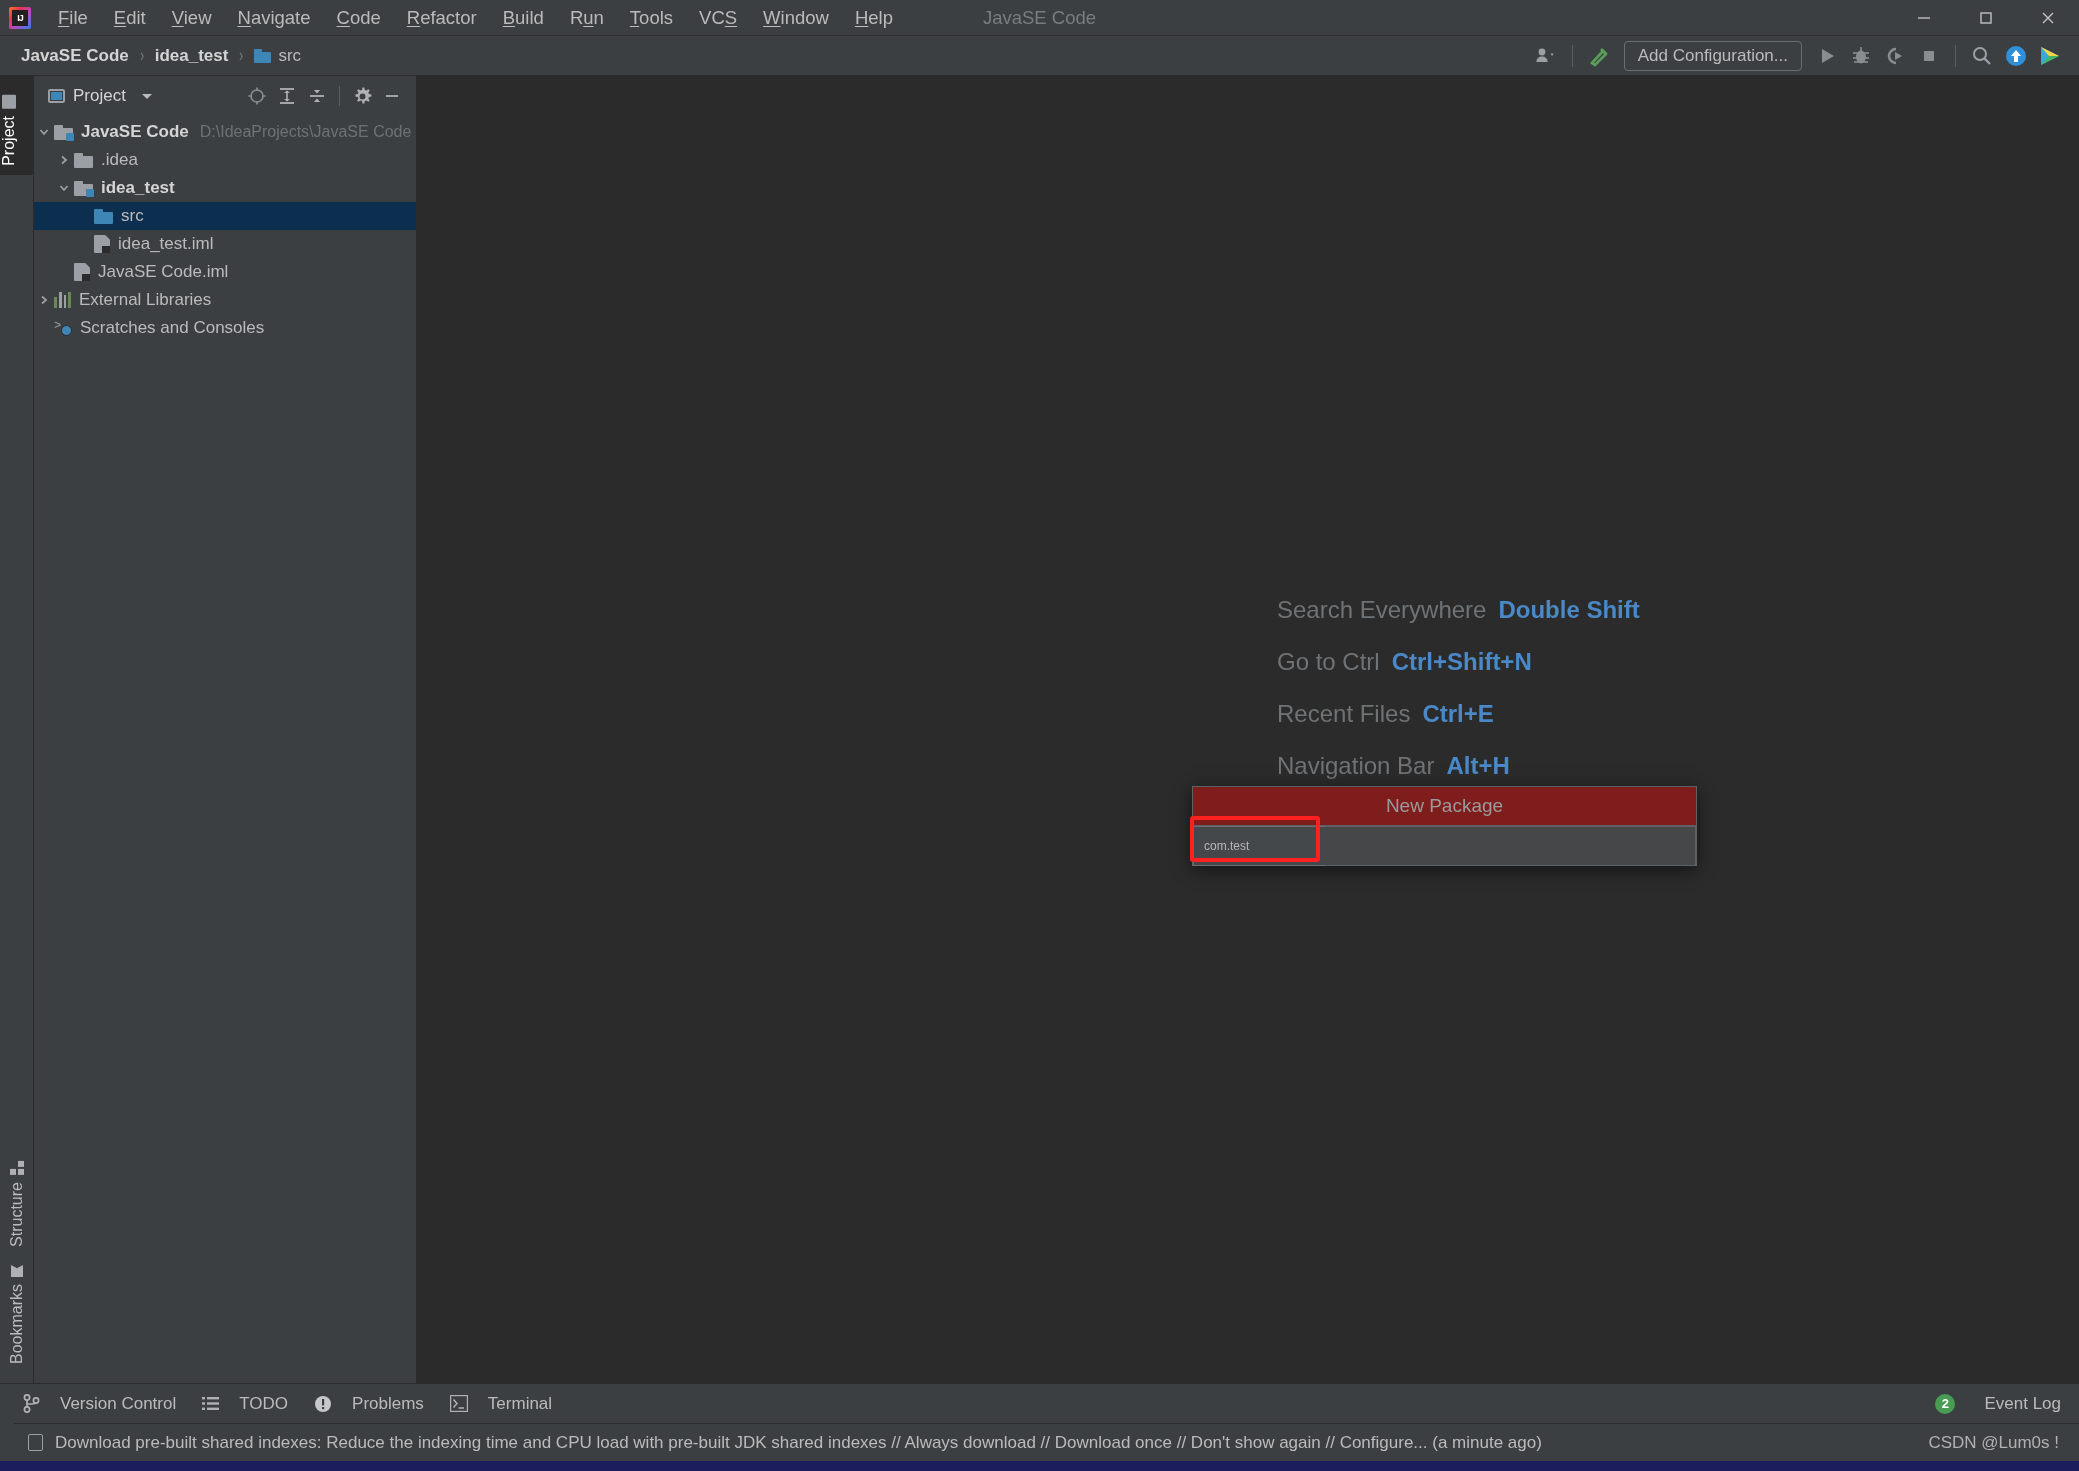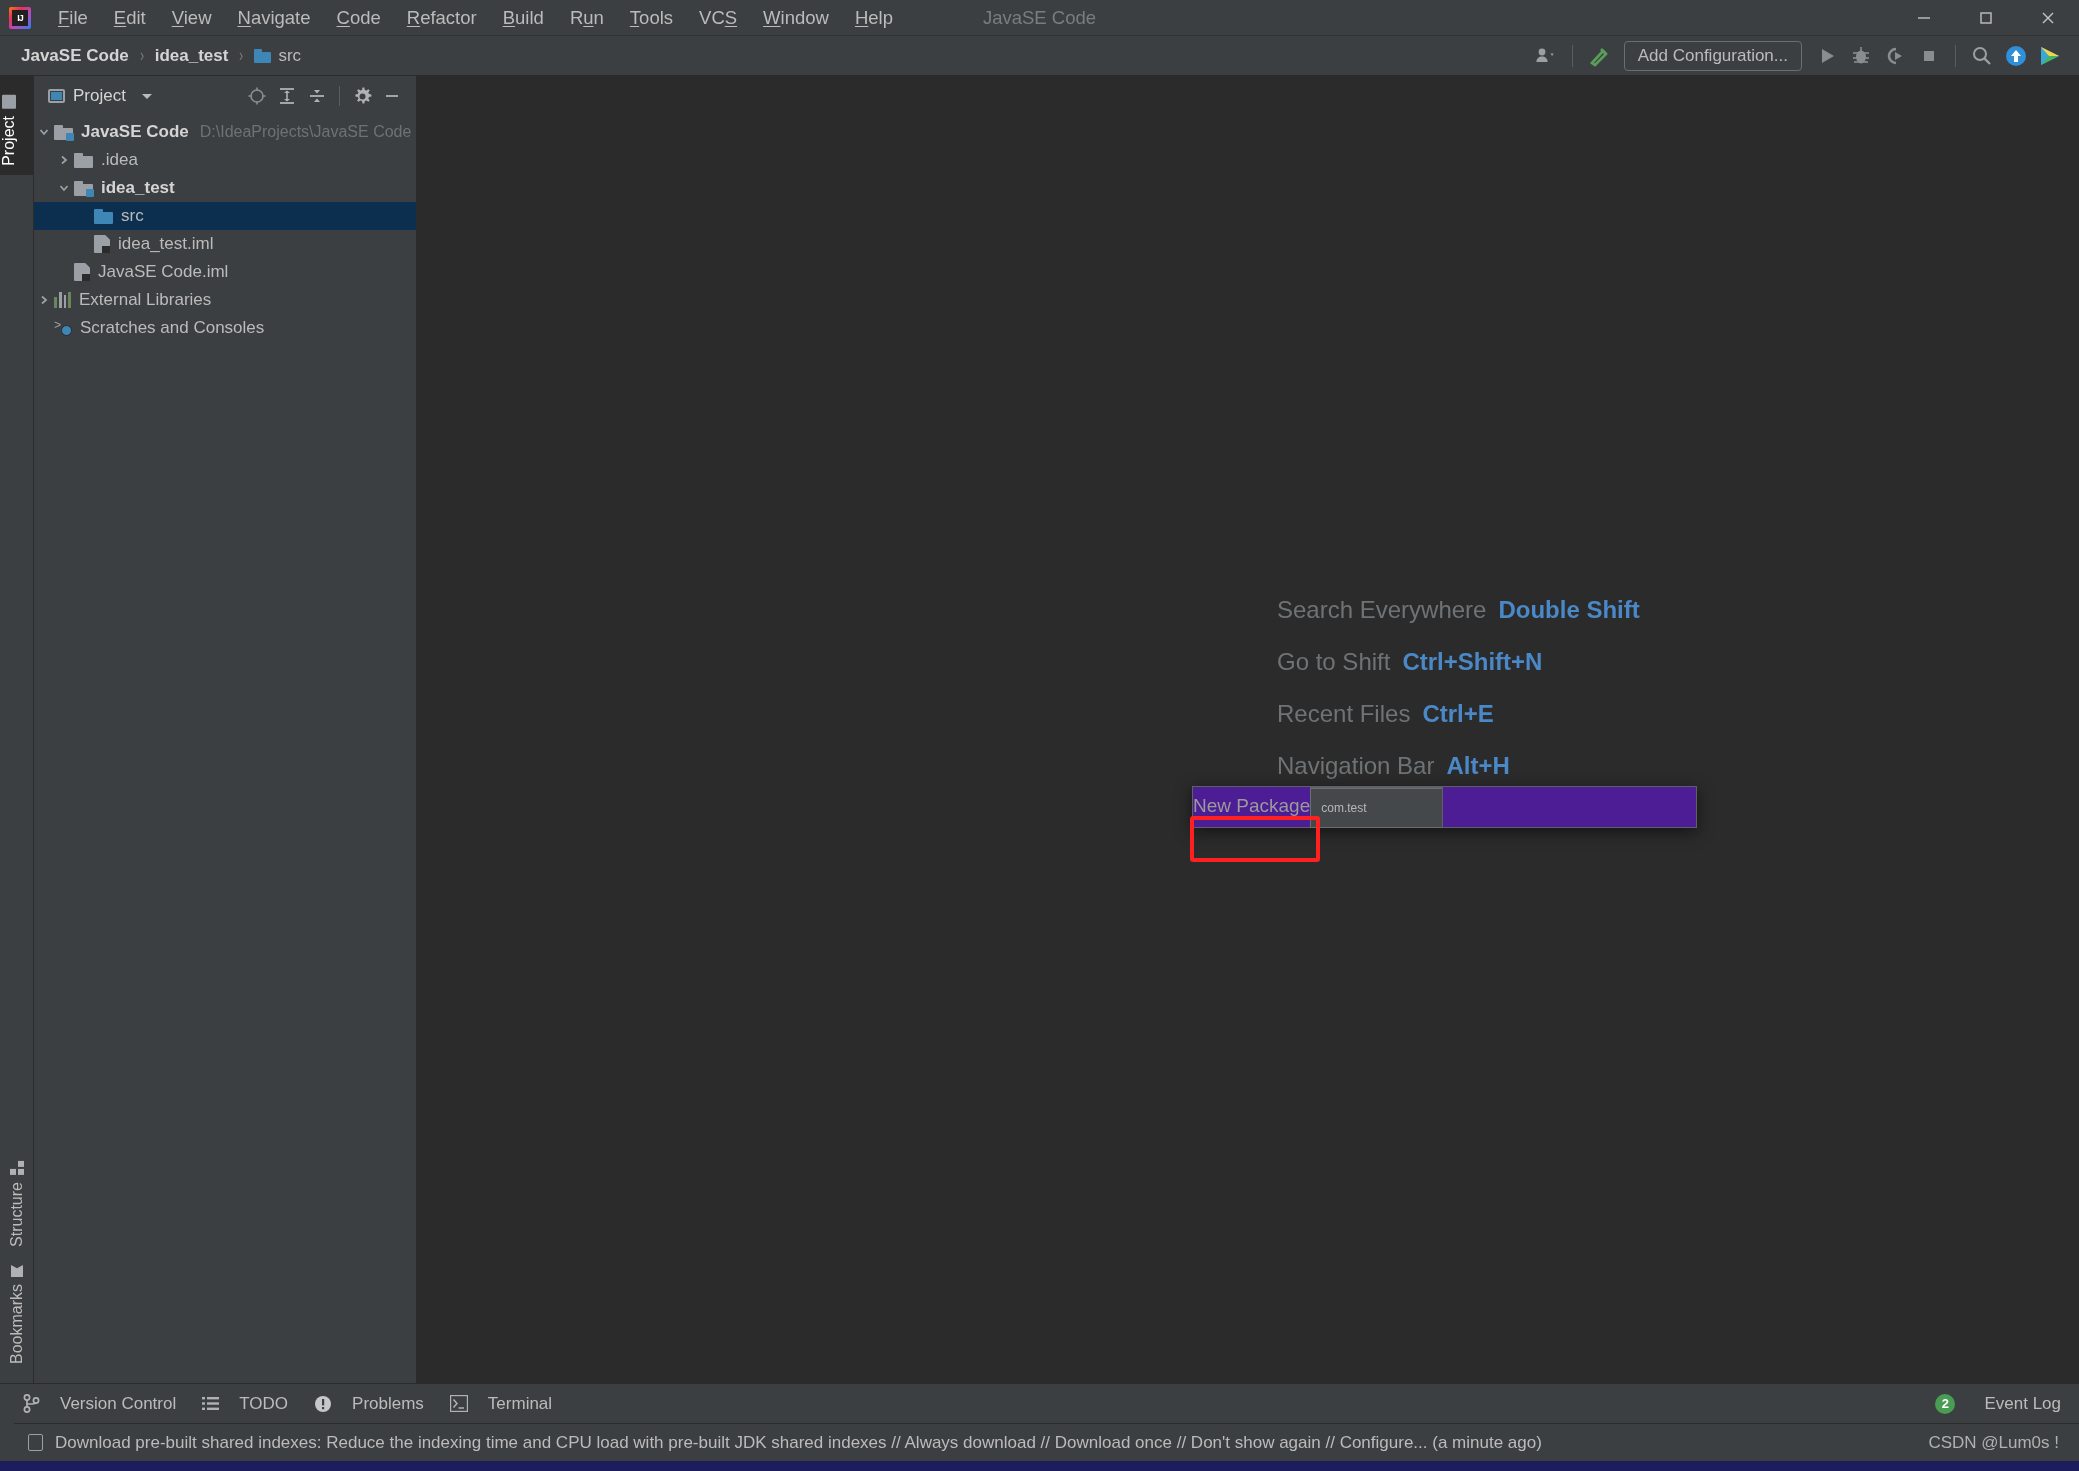--- a/index.html
+++ b/index.html
@@ -198,24 +198,24 @@
   .tips {
     position: absolute; left: 860px; top: 520px;
     display: flex; flex-direction: column; gap: 24px;
   }
   .tip { font-size: 24px; color: #6f7376; white-space: nowrap; }
   .tip b { color: #4a88c7; font-weight: bold; margin-left: 12px; }
 
   
   .np-popup {
     position: absolute; left: 775px; top: 710px;
-    width: 505px; background: #4c1d95;
+    width: 505px; background: #7f1d1d;
     border: 1px solid #5e6163;
     box-shadow: 0 4px 16px rgba(0,0,0,.55);
-    display: flex; flex-direction: row;
+    display: flex; flex-direction: column;
   }
   .np-title {
     height: 38px; display:flex; align-items:center; justify-content:center;
     color: #9a9a9a; font-size: 19px; cursor: default;
   }
   .np-fieldwrap { height: 40px; background:#454748; border-top:1px solid #5e6163; display:flex; align-items:center;}
   .np-field {
     width: 132px; height: 40px; background: #45484a;
     border: 1px solid #6b6e70; border-right: none;
     color: #b7b7b7; font-size: 12px;
@@ -564,21 +564,21 @@
 
       </div>
     </div>
 
     <div class="editor">
       <div class="tips">
         <div class="tip">
           <span>Search Everywhere</span><b>Double Shift</b>
         </div>
         <div class="tip">
-          <span>Go to Shift</span><b>Ctrl+Shift+N</b>
+          <span>Go to Ctrl</span><b>Ctrl+Shift+N</b>
         </div>
         <div class="tip">
           <span>Recent Files</span><b>Ctrl+E</b>
         </div>
         <div class="tip">
           <span>Navigation Bar</span><b>Alt+H</b>
         </div>
       </div>
 
       <div class="np-popup">

